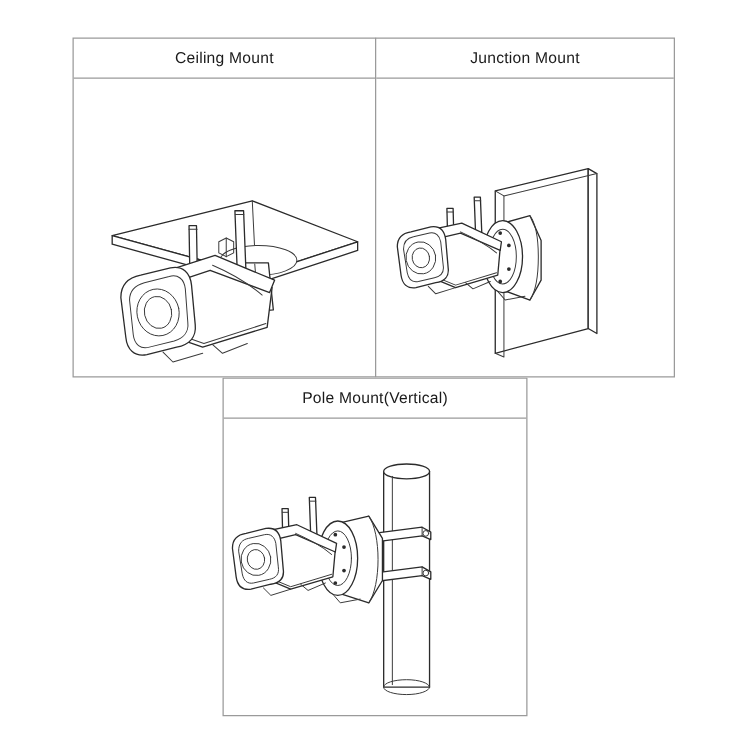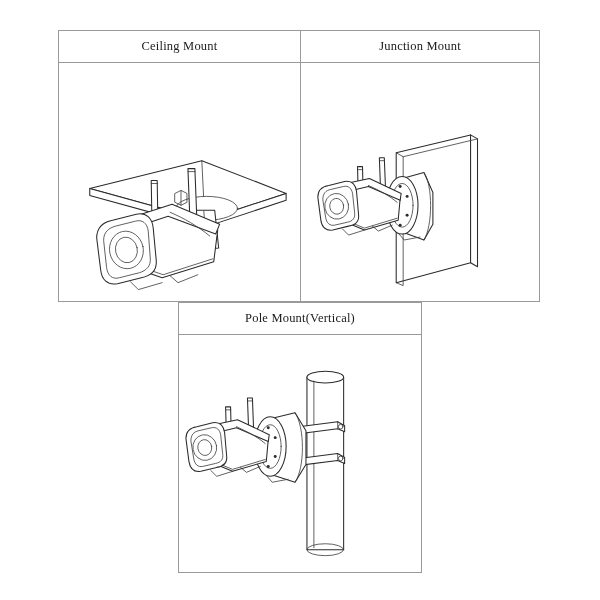--- a/index.html
+++ b/index.html
@@ -39,21 +39,21 @@
     width: 100%;
     height: 32px;
     box-sizing: border-box;
     border-bottom: 1px solid #9a9a9a;
     display: flex;
     align-items: center;
     justify-content: center;
   }
 
   .panel-title {
-    font-family: Liberation Serif, serif;
+    font-family: Liberation Sans, sans-serif;
     font-size: 12.5px;
     line-height: 1;
     color: #1a1a1a;
     letter-spacing: 0.2px;
     white-space: nowrap;
   }
 
   .panel-body {
     position: absolute;
     left: 0;

